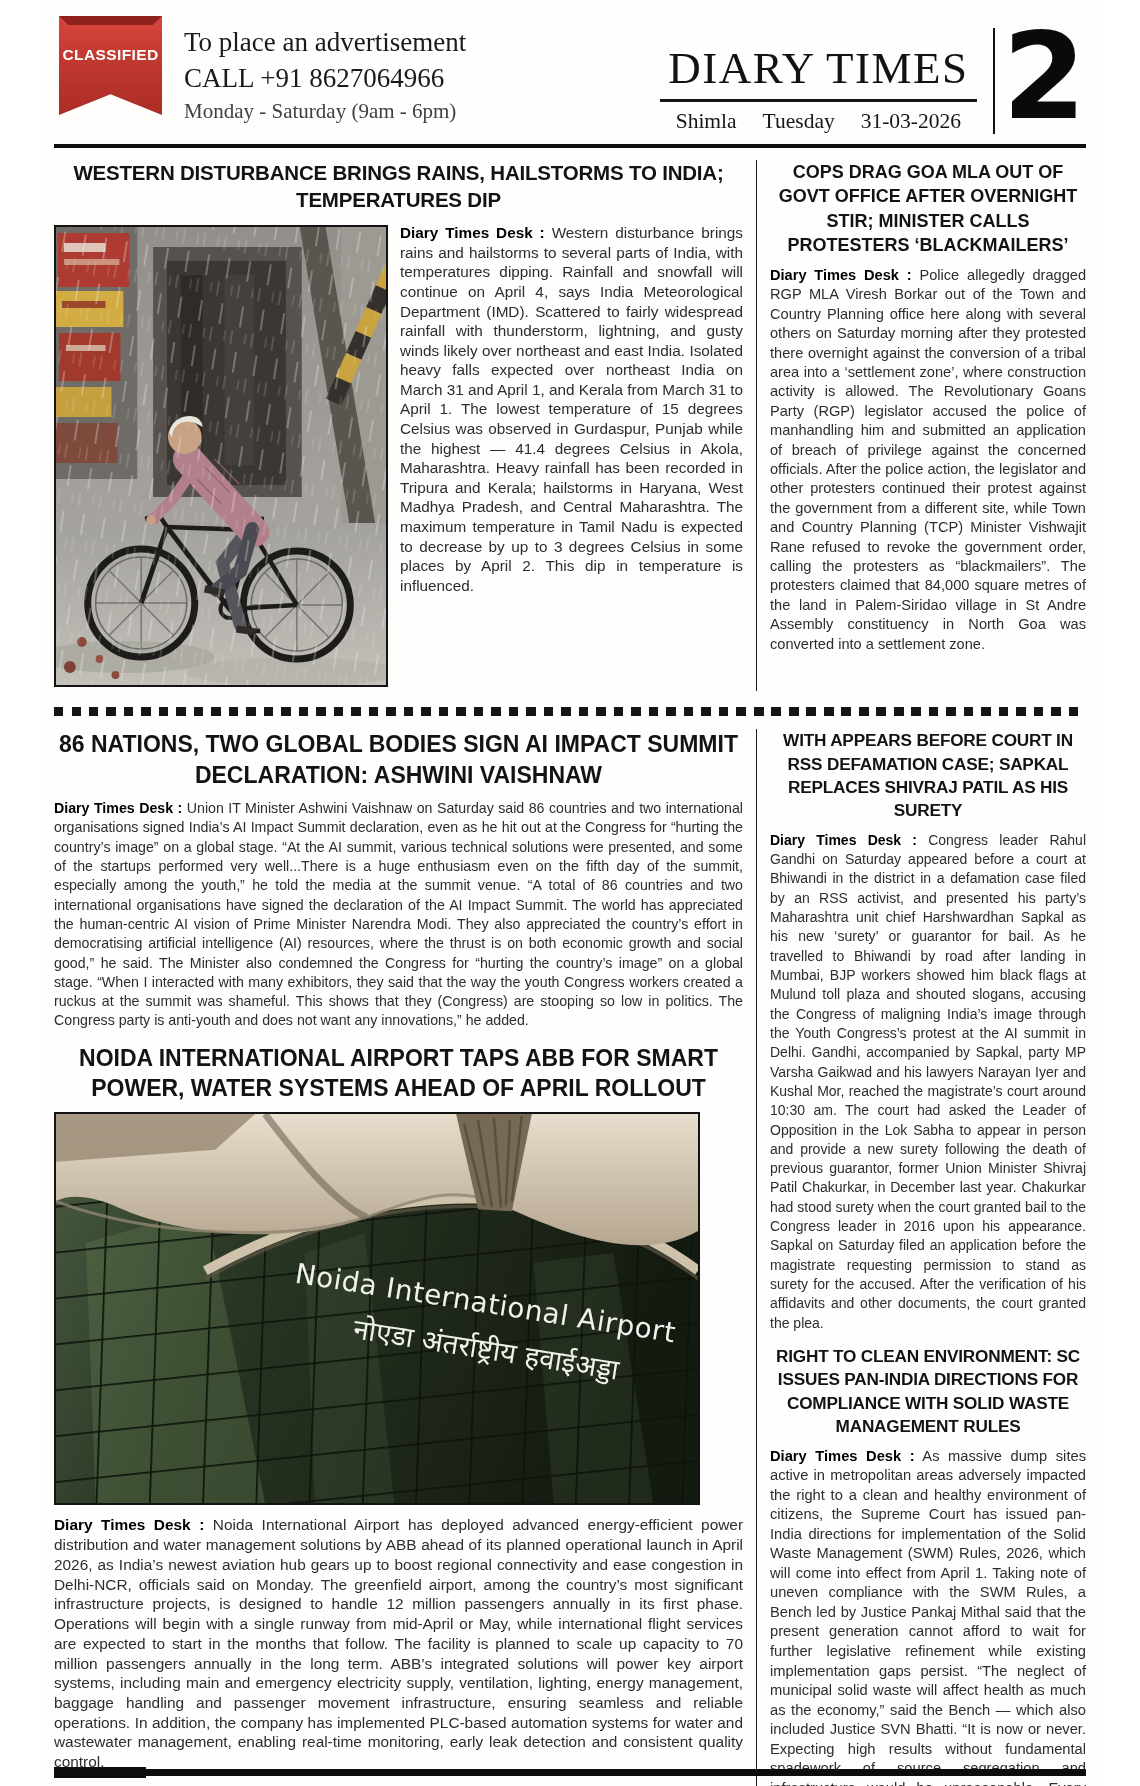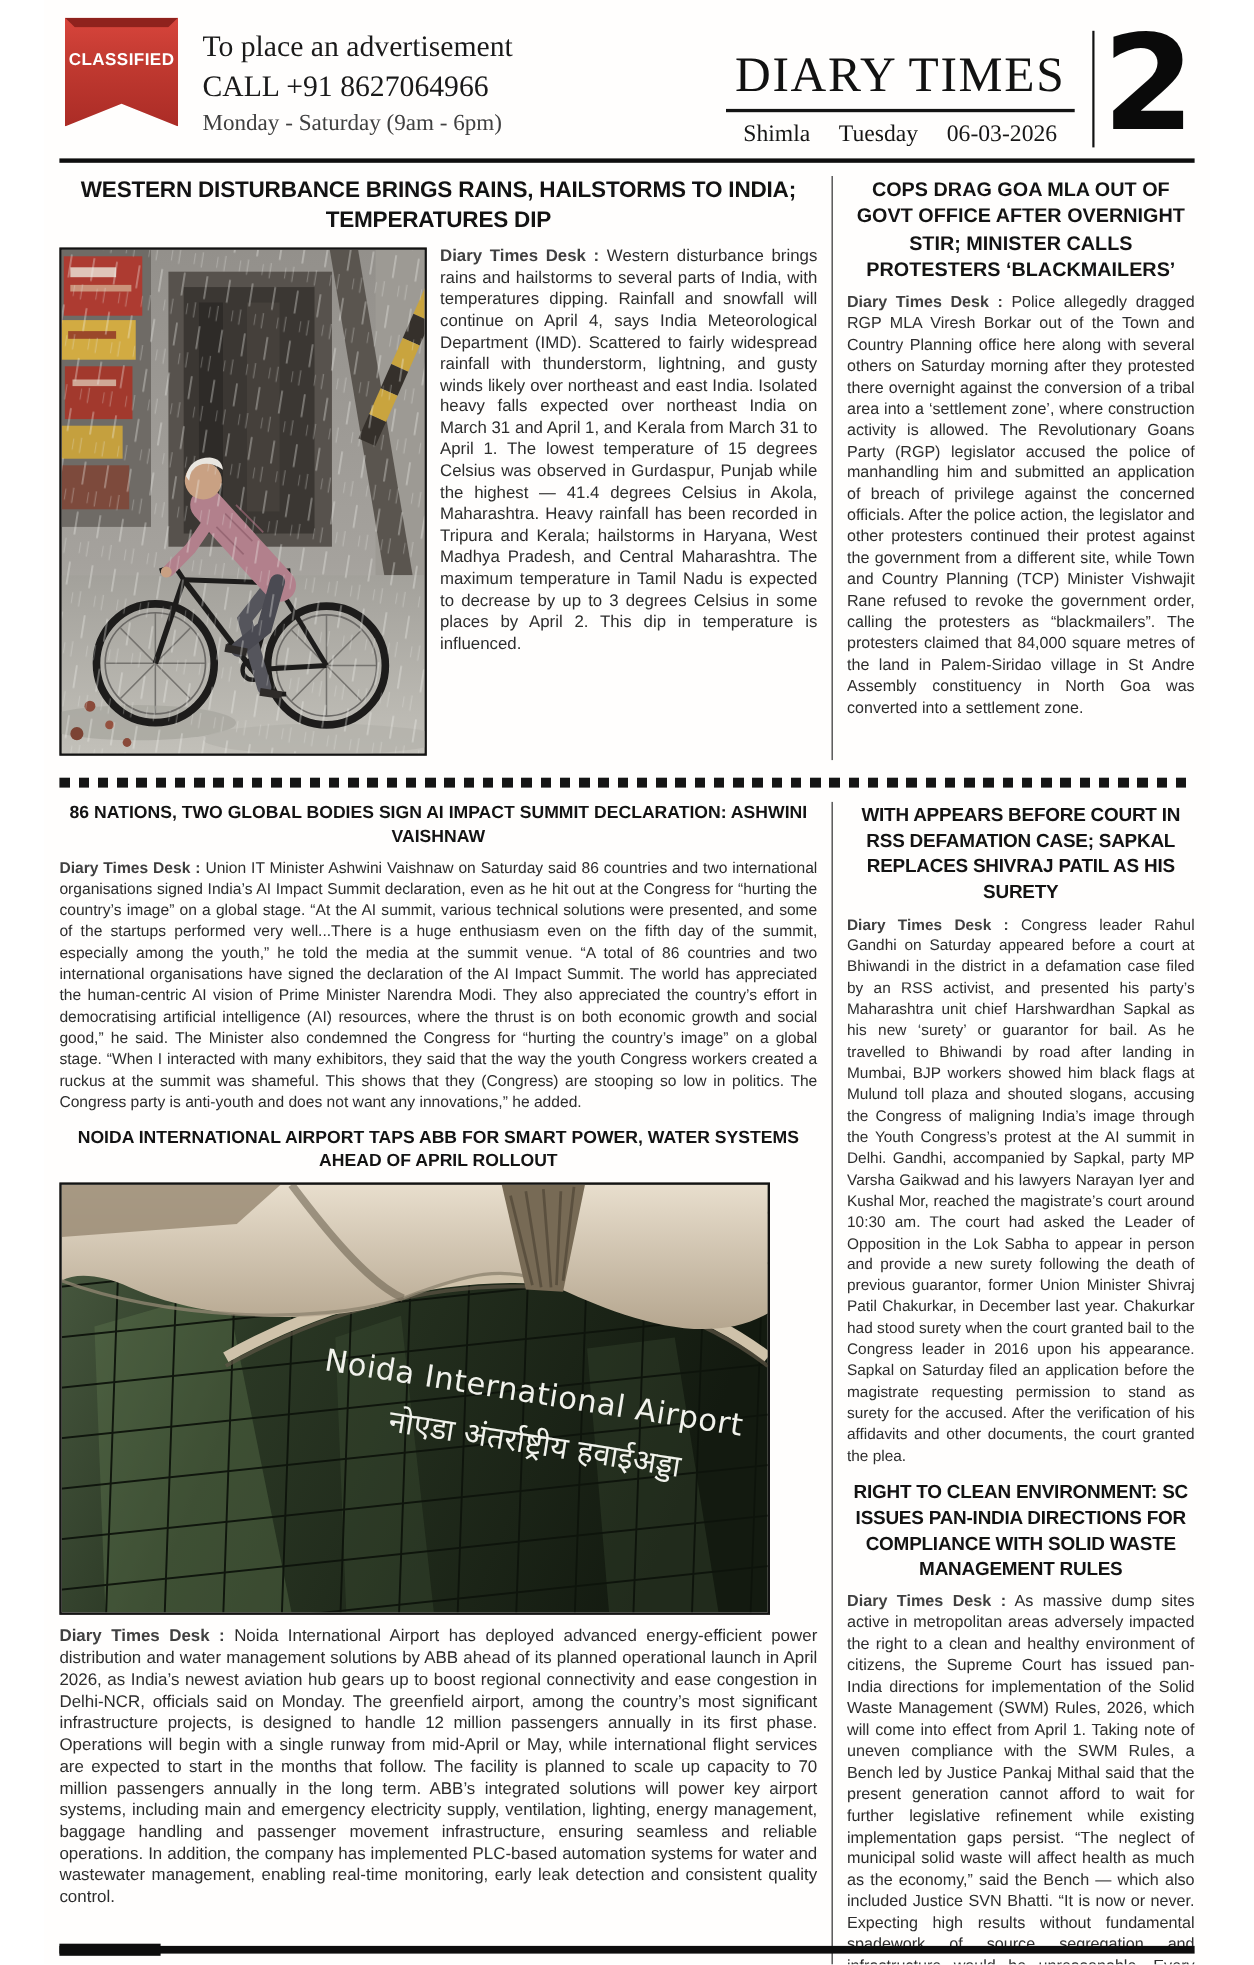--- a/index.html
+++ b/index.html
@@ -55,26 +55,26 @@
 
   
   .row { display: flex; align-items: stretch; }
   .row-top { margin-top: 12px; min-height: 528px; }
   .row-bottom { margin-top: 0; }
   .col-left  { flex: 0 0 702px; padding-right: 13px; min-width: 0; }
   .col-right { flex: 1; border-left: 1.5px solid #1c1c1c; padding-left: 13px; min-width: 0; }
 
   h2 { font-family: "Liberation Sans", sans-serif; color: #131313; text-align: center; font-weight: bold; }
   .hl-weather { font-size: 20.5px; line-height: 1.3; letter-spacing: -0.2px; margin-bottom: 10px; }
-  .hl-left    { font-size: 16px; line-height: 1.32; margin-bottom: 9px; }
+  .hl-left    { font-size: 23px; line-height: 1.32; margin-bottom: 9px; }
   .hl-goa     { font-size: 18px;   line-height: 1.36; margin-bottom: 8px; }
   .hl-right   { font-size: 17.2px; line-height: 1.36; letter-spacing: -0.2px; margin-bottom: 8px; }
 
   .body-text { text-align: justify; text-justify: inter-word; color: #2d2d2d; }
-  .desk { font-weight: bold; color: #404040; }
+  .desk { font-weight: bold; color: #000000; }
   .weather-body { font-size: 15.3px; line-height: 1.28; }
   .goa-body     { font-size: 14.6px; line-height: 1.33; }
   .ai-body      { font-size: 14.2px; line-height: 1.36; }
   .noida-body   { font-size: 15.4px; line-height: 1.28; }
   .rahul-body   { font-size: 14px;   line-height: 1.38; }
   .swm-body     { font-size: 14.7px; line-height: 1.33; }
 
   figure.photo { border: 2.5px solid #131313; background: #8d8b86; overflow: hidden; }
   figure.photo svg { display: block; width: 100%; height: 100%; }
   .cyclist-fig { float: left; width: 334px; height: 462px; margin: 2px 12px 4px 0; }
@@ -105,21 +105,21 @@
         <div class="ad2">CALL +91 8627064966</div>
         <div class="ad3">Monday - Saturday (9am - 6pm)</div>
       </div>
     </div>
     <div class="header-right">
       <div class="masthead-block">
         <div class="masthead">DIARY TIMES</div>
         <div class="dateline">
           <span>Shimla</span>
           <span>Tuesday</span>
-          <span>06-03-2026</span>
+          <span>31-03-2026</span>
         </div>
       </div>
       <div class="pageno-wrap">
         <div class="pageno">2</div>
       </div>
     </div>
   </header>
 
   <div class="main-rule"></div>
 

